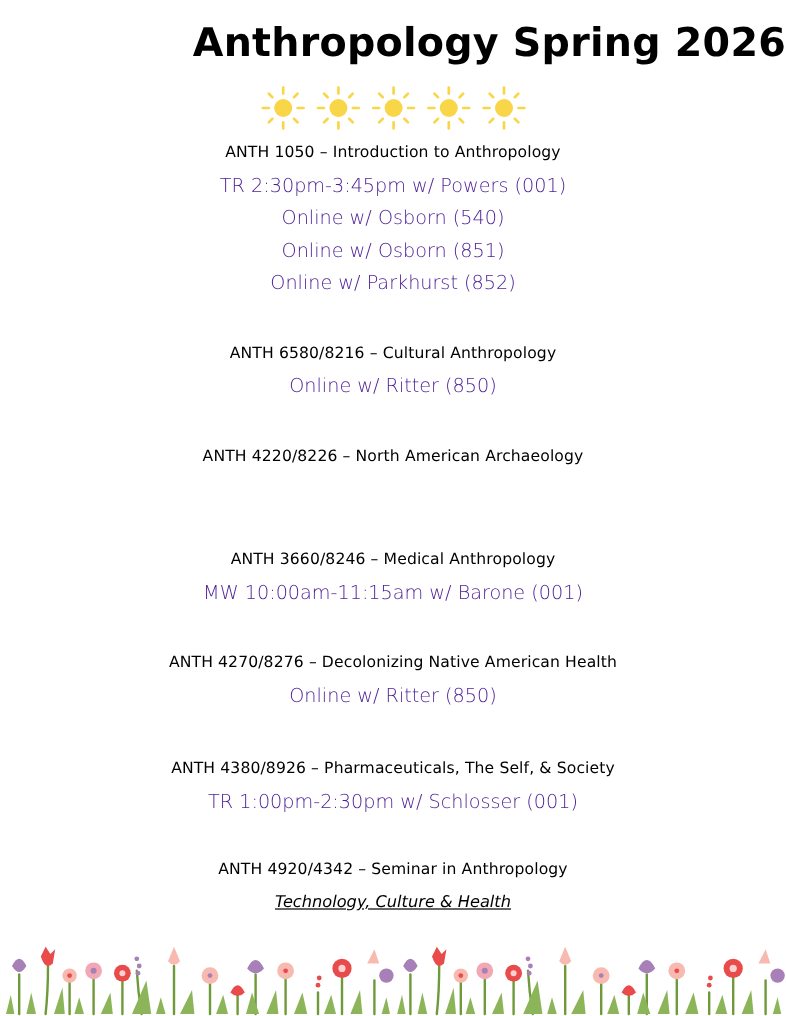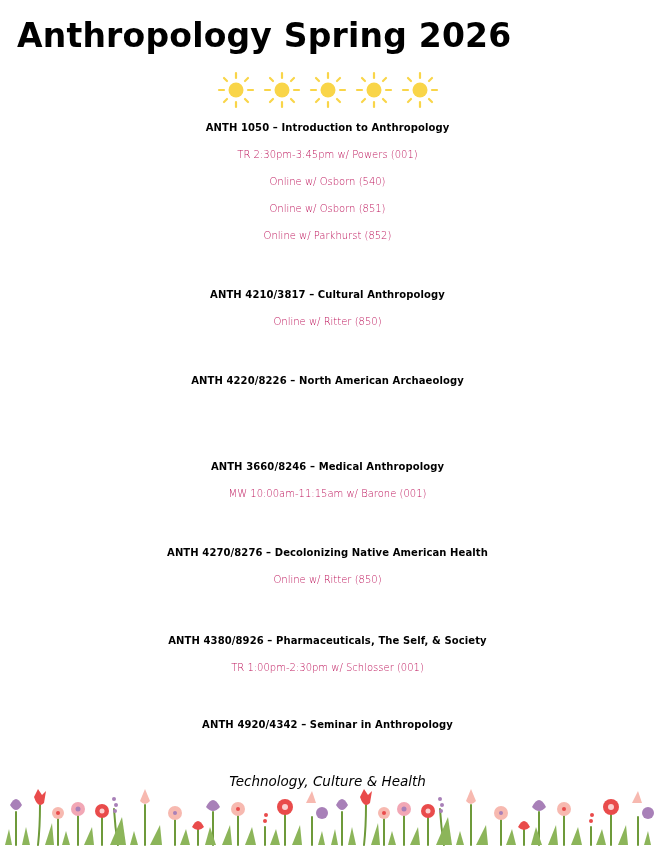--- a/index.html
+++ b/index.html
@@ -1,42 +1,42 @@
 <!DOCTYPE html>
 <html><head>
   <meta charset="utf-8">
   <style>
     * { box-sizing: border-box; margin: 0; padding: 0; }
     html, body { width: 655px; height: 847px; background: #ffffff; overflow: hidden; }
     body { position: relative; font-family: "DejaVu Sans", sans-serif; color: #000; }
 
     .page-title {
-      position: absolute; left: 17px; right: 0; top: 16px;
-      text-align: left; font-weight: bold; font-size: 33px; letter-spacing: 0.2px;
+      position: absolute; left: 0; right: 0; top: 16px;
+      text-align: right; font-weight: bold; font-size: 33px; letter-spacing: 0.2px;
       font-family: "DejaVu Sans", sans-serif;
     }
     .suns {
       position: absolute; left: 0; right: 0; top: 70px; height: 42px;
       display: flex; justify-content: center; gap: 6px;
     }
     .sun { width: 40px; height: 40px; }
 
     .courses { position: absolute; left: 0; right: 0; top: 0; }
     .course { position: absolute; left: 0; right: 0; text-align: center; }
     .course-title {
-      font-weight: bold; font-size: 10px; height: 27px; line-height: 22px;
+      font-weight: normal; font-size: 13px; height: 27px; line-height: 22px;
       letter-spacing: 0.1px;
     }
     .section-line {
-      font-size: 10px; height: 27px; line-height: 22px; color: #be185d;
+      font-size: 16px; height: 27px; line-height: 22px; color: #4c1d95;
       font-family: "DejaVu Sans", sans-serif; font-weight: 300;
     }
     .subtitle {
       font-size: 13.5px; height: 27px; line-height: 22px; font-style: italic;
-      margin-top: 29px;
+      text-decoration: underline;
     }
 
     .flower-border { position: absolute; left: 0; bottom: 0; width: 655px; height: 60px; }
   </style>
 </head>
 <body>
 
 <h1 class="page-title">Anthropology Spring 2026</h1>
 
 <div class="suns">
@@ -110,21 +110,21 @@
 <div class="courses">
   <div class="course" style="top:117px">
     <div class="course-title">ANTH 1050 – Introduction to Anthropology</div>
     <div class="section-line">TR 2:30pm-3:45pm w/ Powers (001)</div>
     <div class="section-line">Online w/ Osborn (540)</div>
     <div class="section-line">Online w/ Osborn (851)</div>
     <div class="section-line">Online w/ Parkhurst (852)</div>
   </div>
 
   <div class="course" style="top:284px">
-    <div class="course-title">ANTH 4210/3817 – Cultural Anthropology</div>
+    <div class="course-title">ANTH 6580/8216 – Cultural Anthropology</div>
     <div class="section-line">Online w/ Ritter (850)</div>
   </div>
 
   <div class="course" style="top:370px">
     <div class="course-title">ANTH 4220/8226 – North American Archaeology</div>
   </div>
 
   <div class="course" style="top:456px">
     <div class="course-title">ANTH 3660/8246 – Medical Anthropology</div>
     <div class="section-line">MW 10:00am-11:15am w/ Barone (001)</div>

